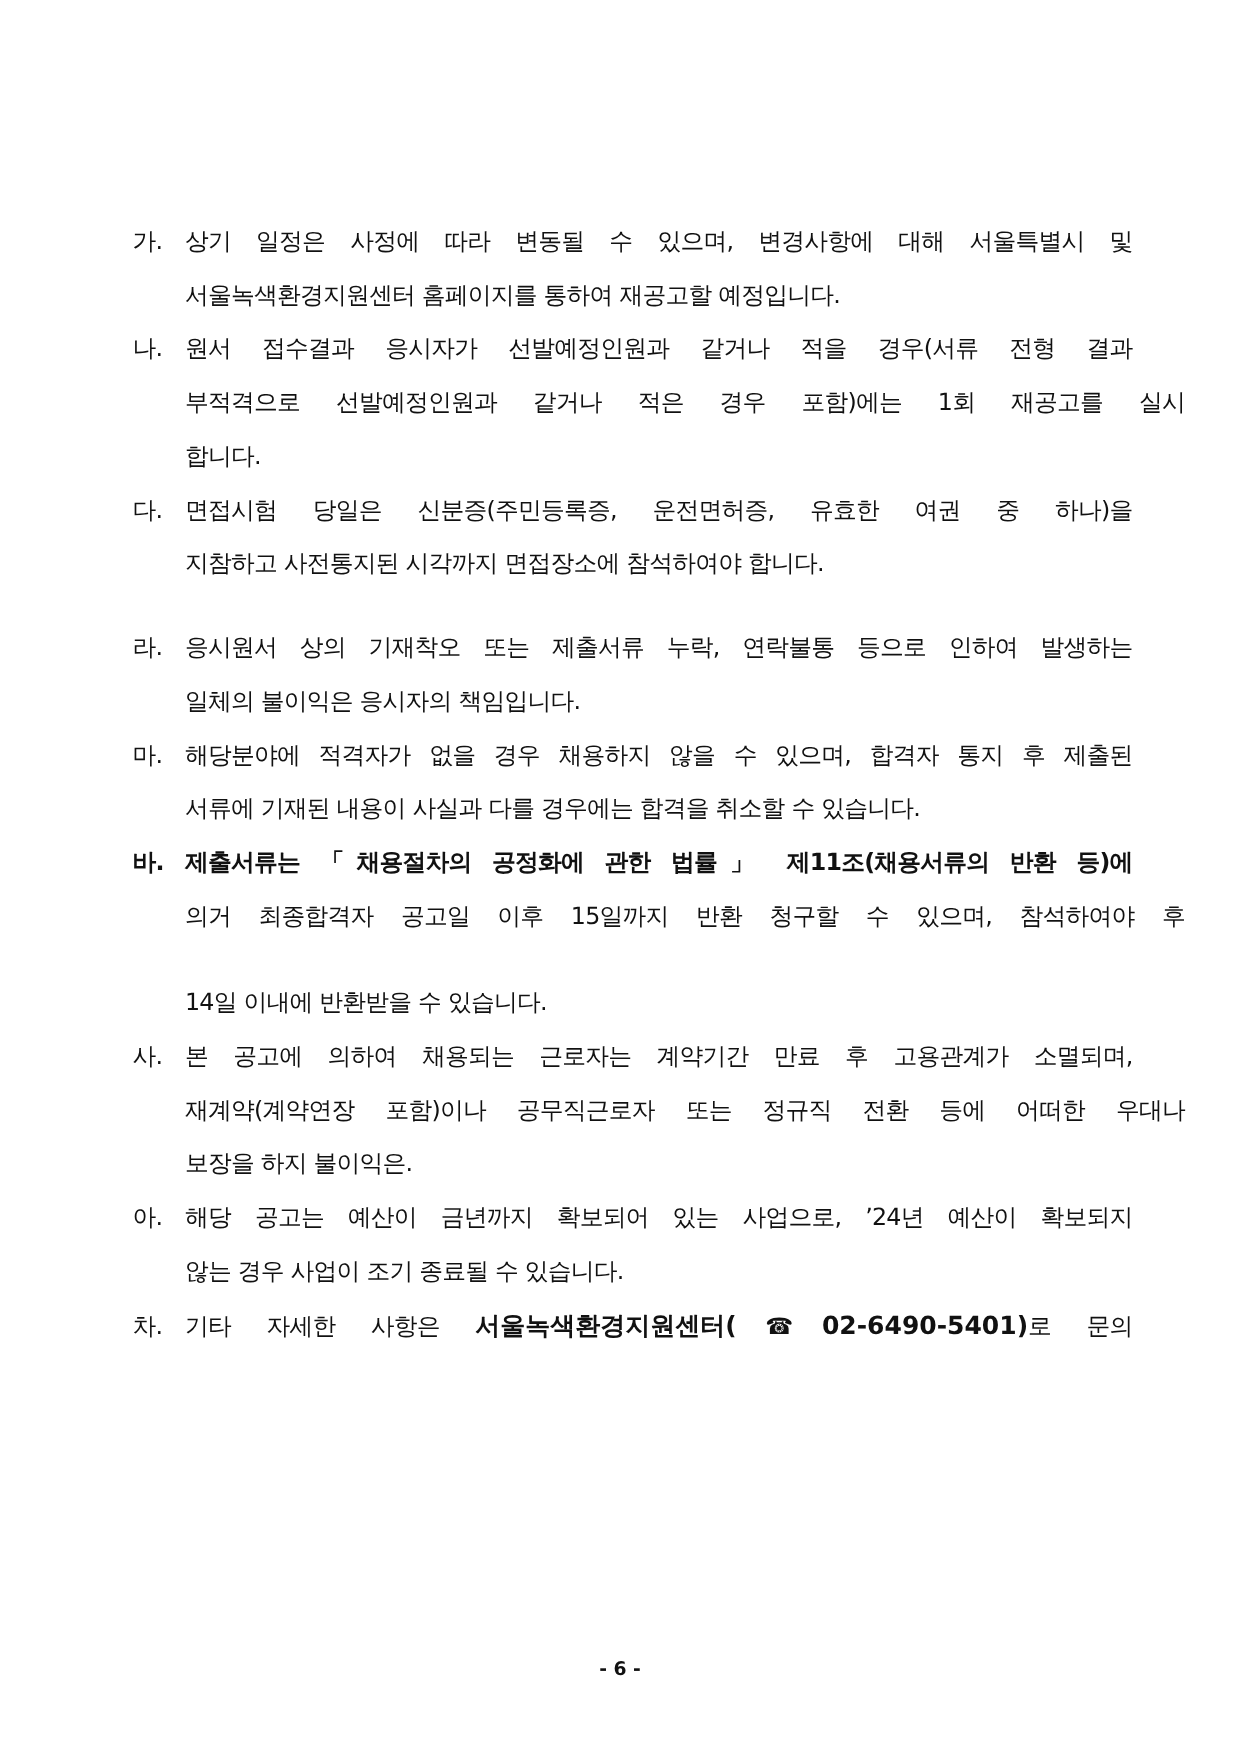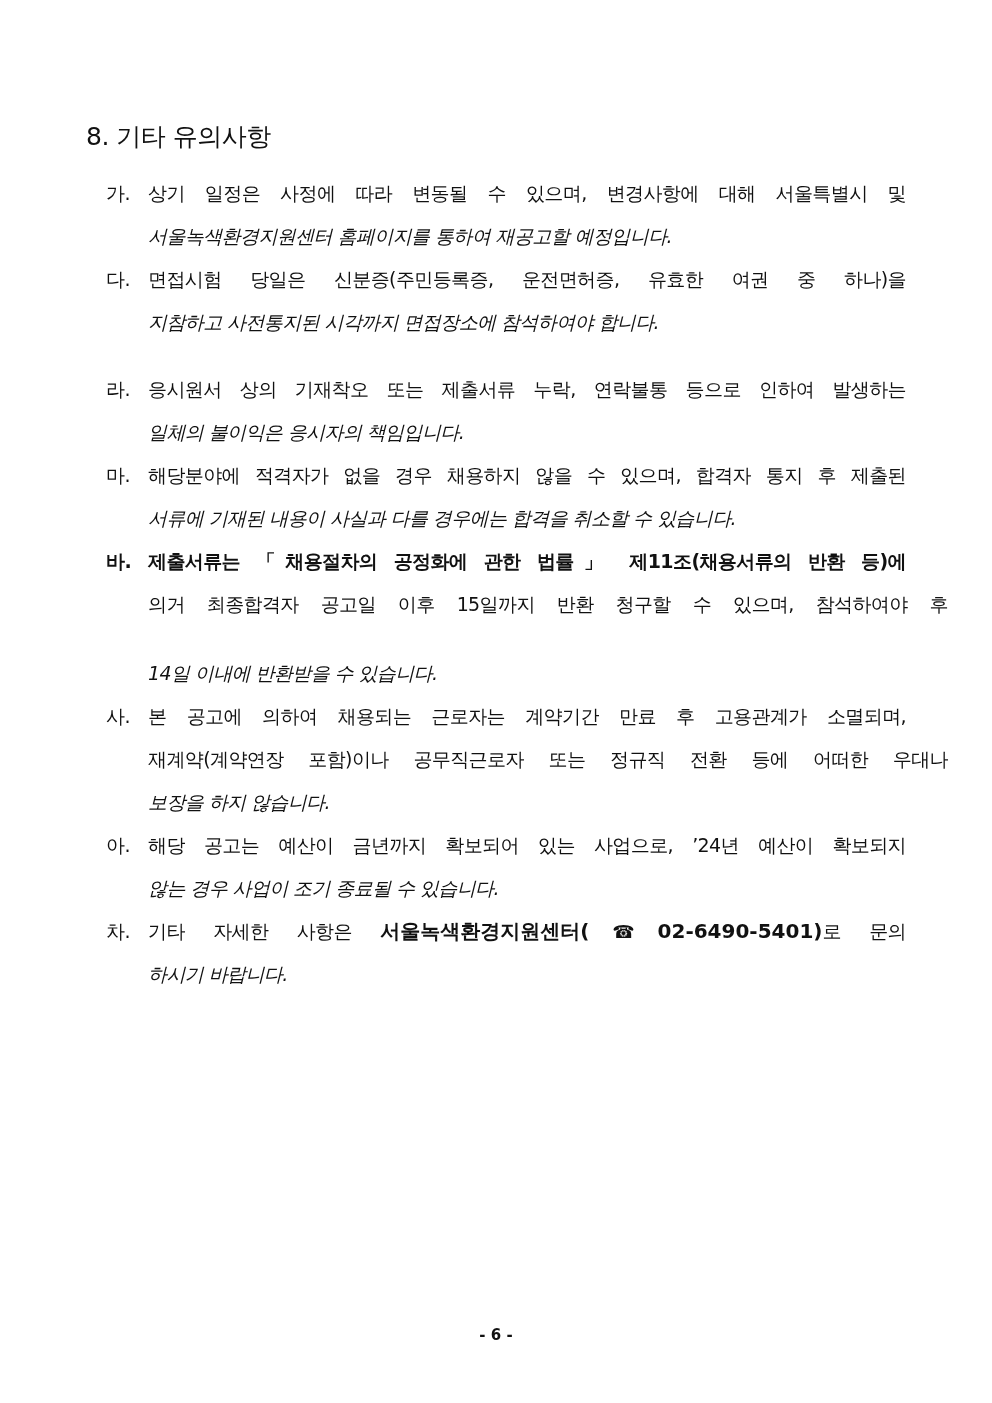--- a/index.html
+++ b/index.html
@@ -6,41 +6,45 @@
   body { width: 992px; height: 1403px; position: relative; overflow: hidden;
          font-family: "DejaVu Sans", "Liberation Sans", sans-serif; color: #111; }
   .page { position: absolute; left: 0; top: 0; width: 992px; height: 1403px; }
   .title { position: absolute; left: 86px; top: 120px; font-size: 25px; letter-spacing: -0.5px;
            font-weight: normal; margin: 0; }
   .items { position: absolute; left: 106px; top: 175px; width: 800px; }
   .item { position: relative; margin: 0; }
   .line { display: block; height: 43px; line-height: 37px; font-size: 19px;
           white-space: nowrap; letter-spacing: -0.6px; text-align: justify;
           text-align-last: justify; transform-origin: left center; }
-  .line.last { text-align-last: left; font-style: italic; }
+  .line.last { text-align-last: left; }
   .line.indent { padding-left: 42px; }
   .marker { display: inline-block; width: 42px; }
   .emph { font-weight: bold; font-size: 20px; letter-spacing: 0; }
   .phone { font-size: 18px; }
   .pagenum { position: absolute; left: 0; width: 992px; top: 1326px; text-align: center;
              font-size: 15px; font-weight: bold; font-family: "DejaVu Sans", sans-serif; }
 </style>
 </head>
 <body>
 
 <div class="page">
-  <h2 class="title">8. 기타 유의사항</h2>
 
   <div class="items">
 
     <div class="item">
       <span class="line" style="width: 800px; display: block;"><span class="marker">가.</span><span>상기 일정은 사정에 따라 변동될 수 있으며, 변경사항에 대해 서울특별시 및</span></span>
       <span class="line indent last" style="width: 800px; display: block;">서울녹색환경지원센터 홈페이지를 통하여 재공고할 예정입니다.</span>
     </div>
 
+    <div class="item">
+      <span class="line" style="width: 800px; display: block;"><span class="marker">나.</span><span>원서 접수결과 응시자가 선발예정인원과 같거나 적을 경우(서류 전형 결과</span></span>
+      <span class="line indent" style="width: 800px; display: block;">부적격으로 선발예정인원과 같거나 적은 경우 포함)에는 1회 재공고를 실시</span>
+      <span class="line indent last" style="width: 800px; display: block;">합니다.</span>
+    </div>
 
     <div class="item">
       <span class="line" style="width: 800px; display: block;"><span class="marker">다.</span><span>면접시험 당일은 신분증(주민등록증, 운전면허증, 유효한 여권 중 하나)을</span></span>
       <span class="line indent last" style="width: 800px; display: block;">지참하고 사전통지된 시각까지 면접장소에 참석하여야 합니다.</span>
     </div>
 
     <div class="item">
       <span class="line" style="width: 800px; display: block; margin-top: 24px;"><span class="marker">라.</span><span>응시원서 상의 기재착오 또는 제출서류 누락, 연락불통 등으로 인하여 발생하는</span></span>
       <span class="line indent last" style="width: 800px; display: block;">일체의 불이익은 응시자의 책임입니다.</span>
     </div>
@@ -52,30 +56,29 @@
 
     <div class="item">
       <span class="line" style="width: 800px; display: block; font-weight: bold;"><span class="marker">바.</span><span>제출서류는 「채용절차의 공정화에 관한 법률」 제11조(채용서류의 반환 등)에</span></span>
       <span class="line indent" style="width: 800px; display: block;">의거 최종합격자 공고일 이후 15일까지 반환 청구할 수 있으며, 참석하여야 후</span>
       <span class="line indent last" style="width: 800px; display: block; margin-top: 26px;">14일 이내에 반환받을 수 있습니다.</span>
     </div>
 
     <div class="item">
       <span class="line" style="width: 800px; display: block;"><span class="marker">사.</span><span>본 공고에 의하여 채용되는 근로자는 계약기간 만료 후 고용관계가 소멸되며,</span></span>
       <span class="line indent" style="width: 800px; display: block;">재계약(계약연장 포함)이나 공무직근로자 또는 정규직 전환 등에 어떠한 우대나</span>
-      <span class="line indent last" style="width: 800px; display: block;">보장을 하지 않습니다.</span>
+      <span class="line indent last" style="width: 800px; display: block;">보장을 하지 불이익은.</span>
     </div>
 
     <div class="item">
       <span class="line" style="width: 800px; display: block;"><span class="marker">아.</span><span>해당 공고는 예산이 금년까지 확보되어 있는 사업으로, ’24년 예산이 확보되지</span></span>
       <span class="line indent last" style="width: 800px; display: block;">않는 경우 사업이 조기 종료될 수 있습니다.</span>
     </div>
 
 
     <div class="item">
       <span class="line" style="width: 800px; display: block;"><span class="marker">차.</span><span>기타 자세한 사항은 </span><span class="emph"><span>서울녹색환경지원센터</span><span>(</span><span class="phone">☎</span><span>02-6490-5401</span><span>)</span></span><span>로 문의</span></span>
-      <span class="line indent last" style="width: 800px; display: block;">하시기 바랍니다.</span>
     </div>
 
   </div>
 
   <div class="pagenum">- 6 -</div>
 </div>
 
 </body></html>

